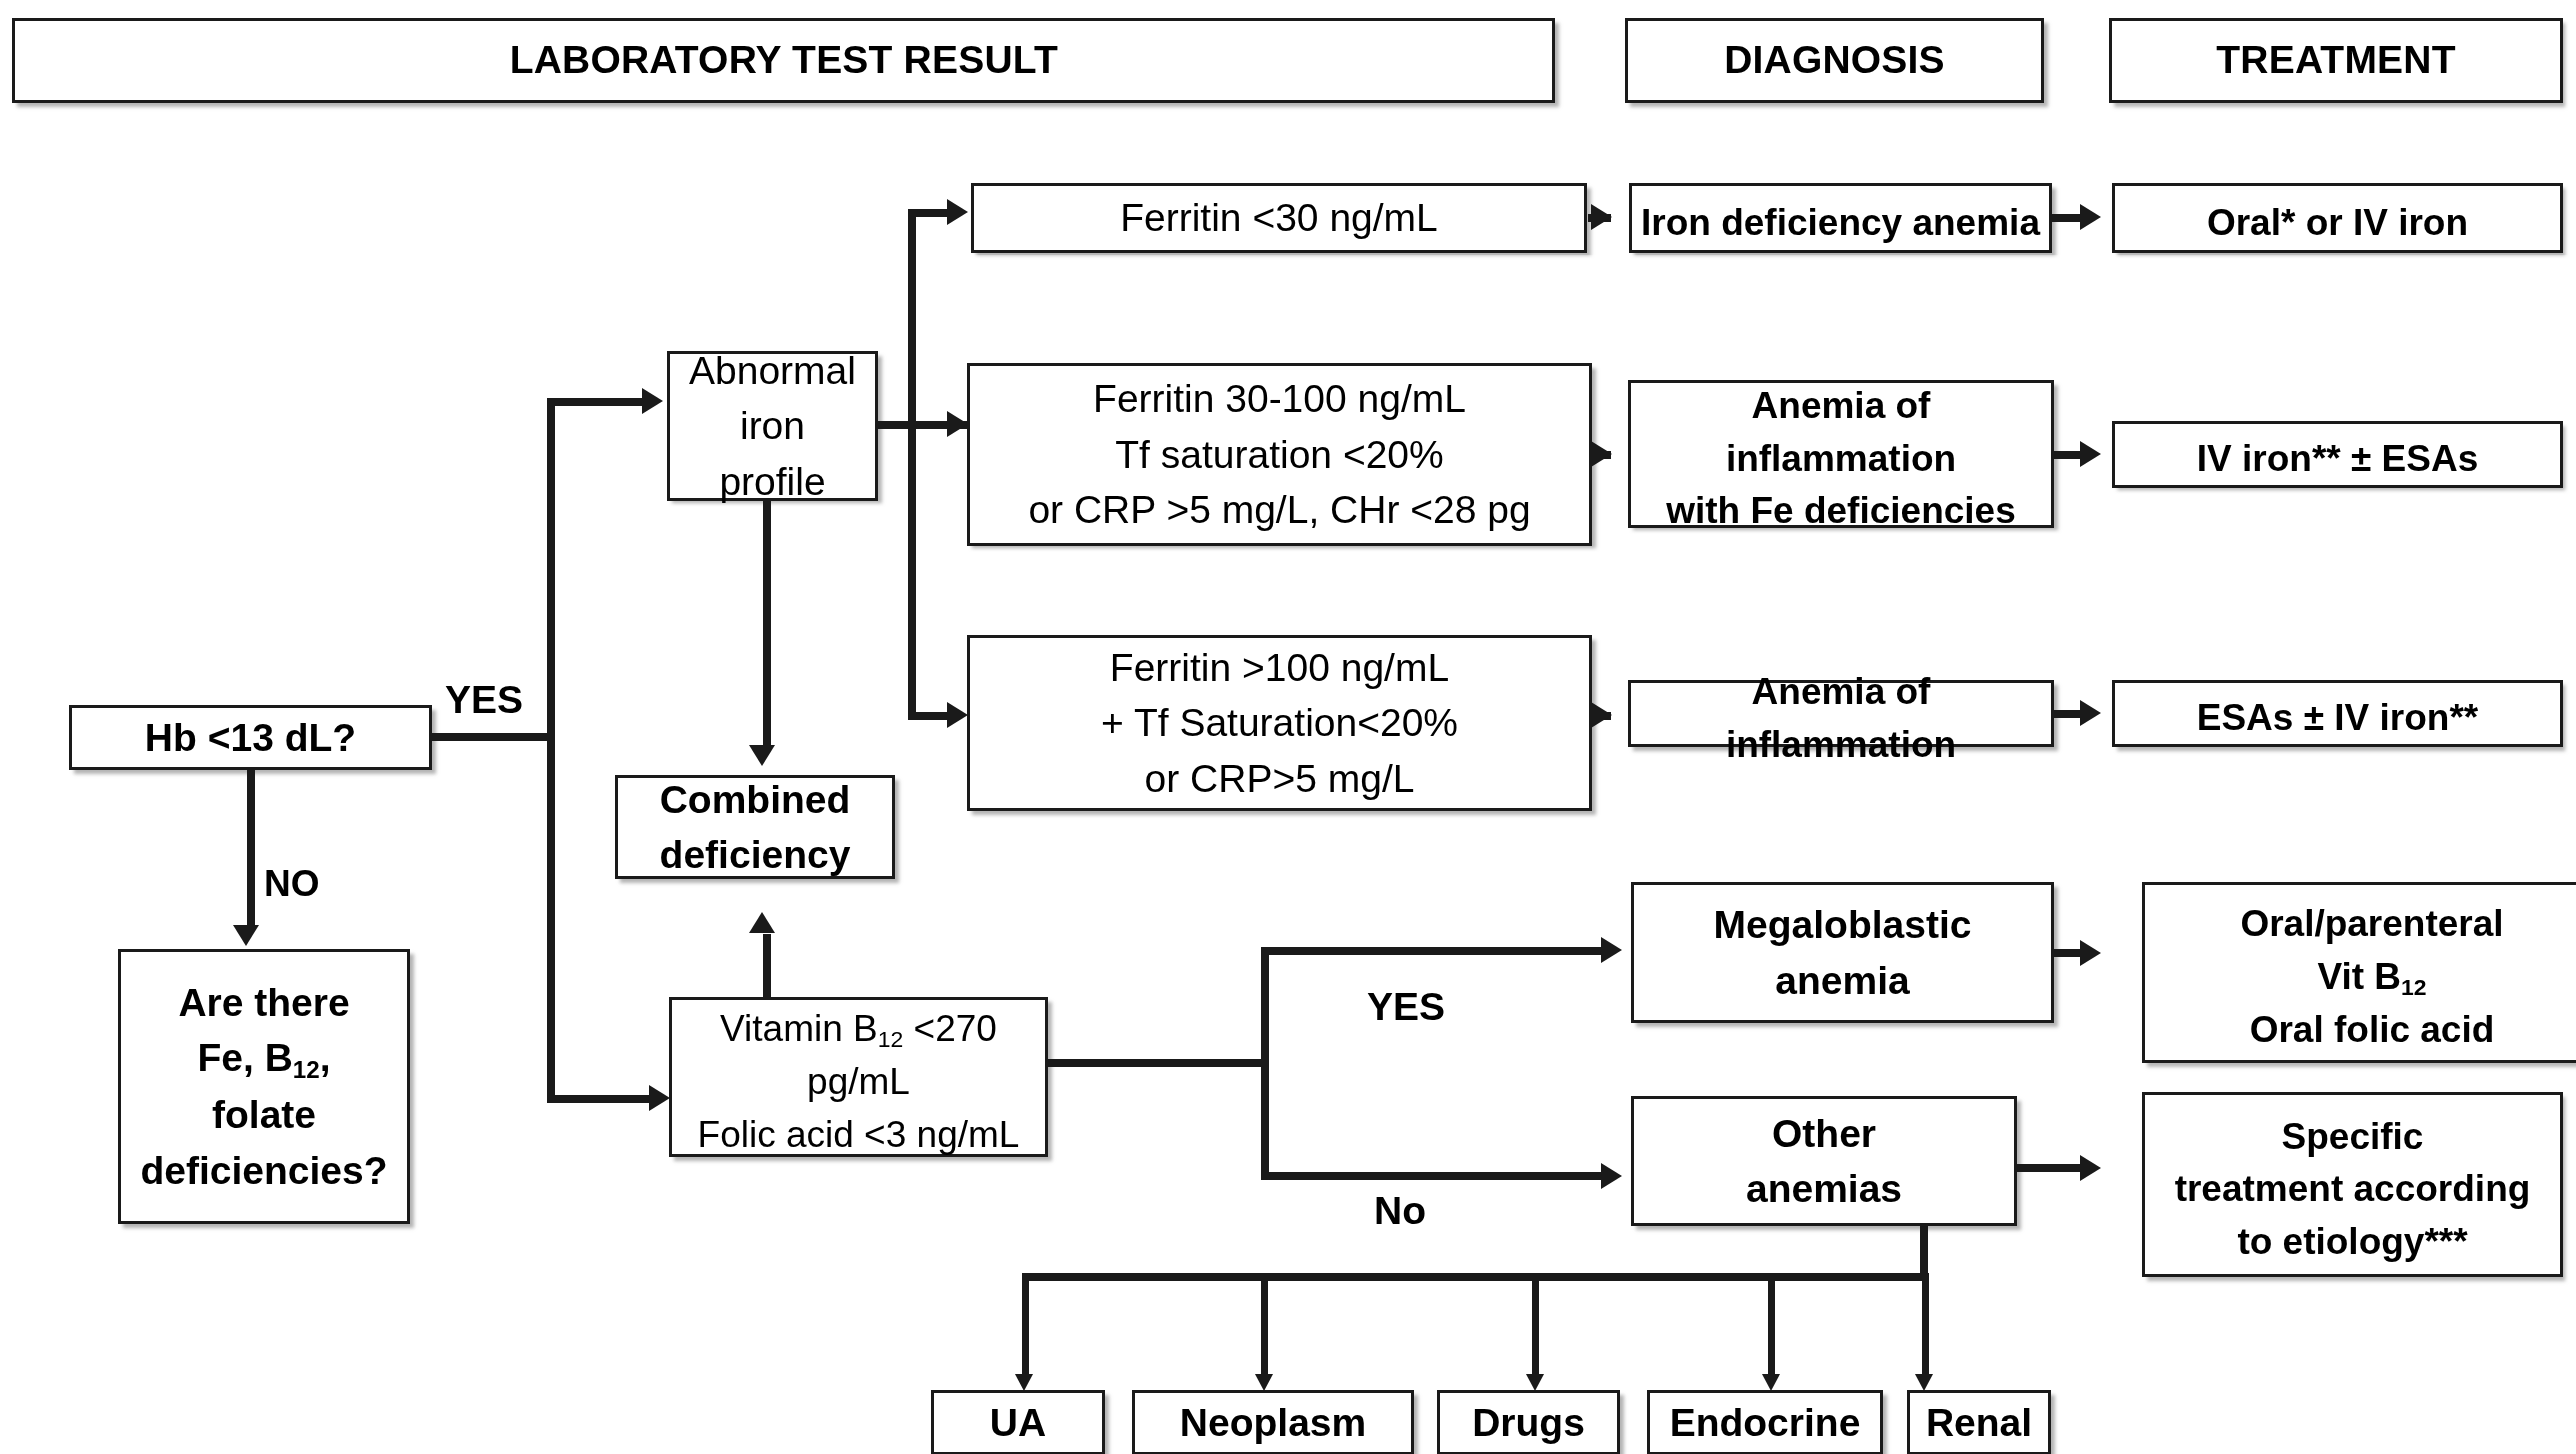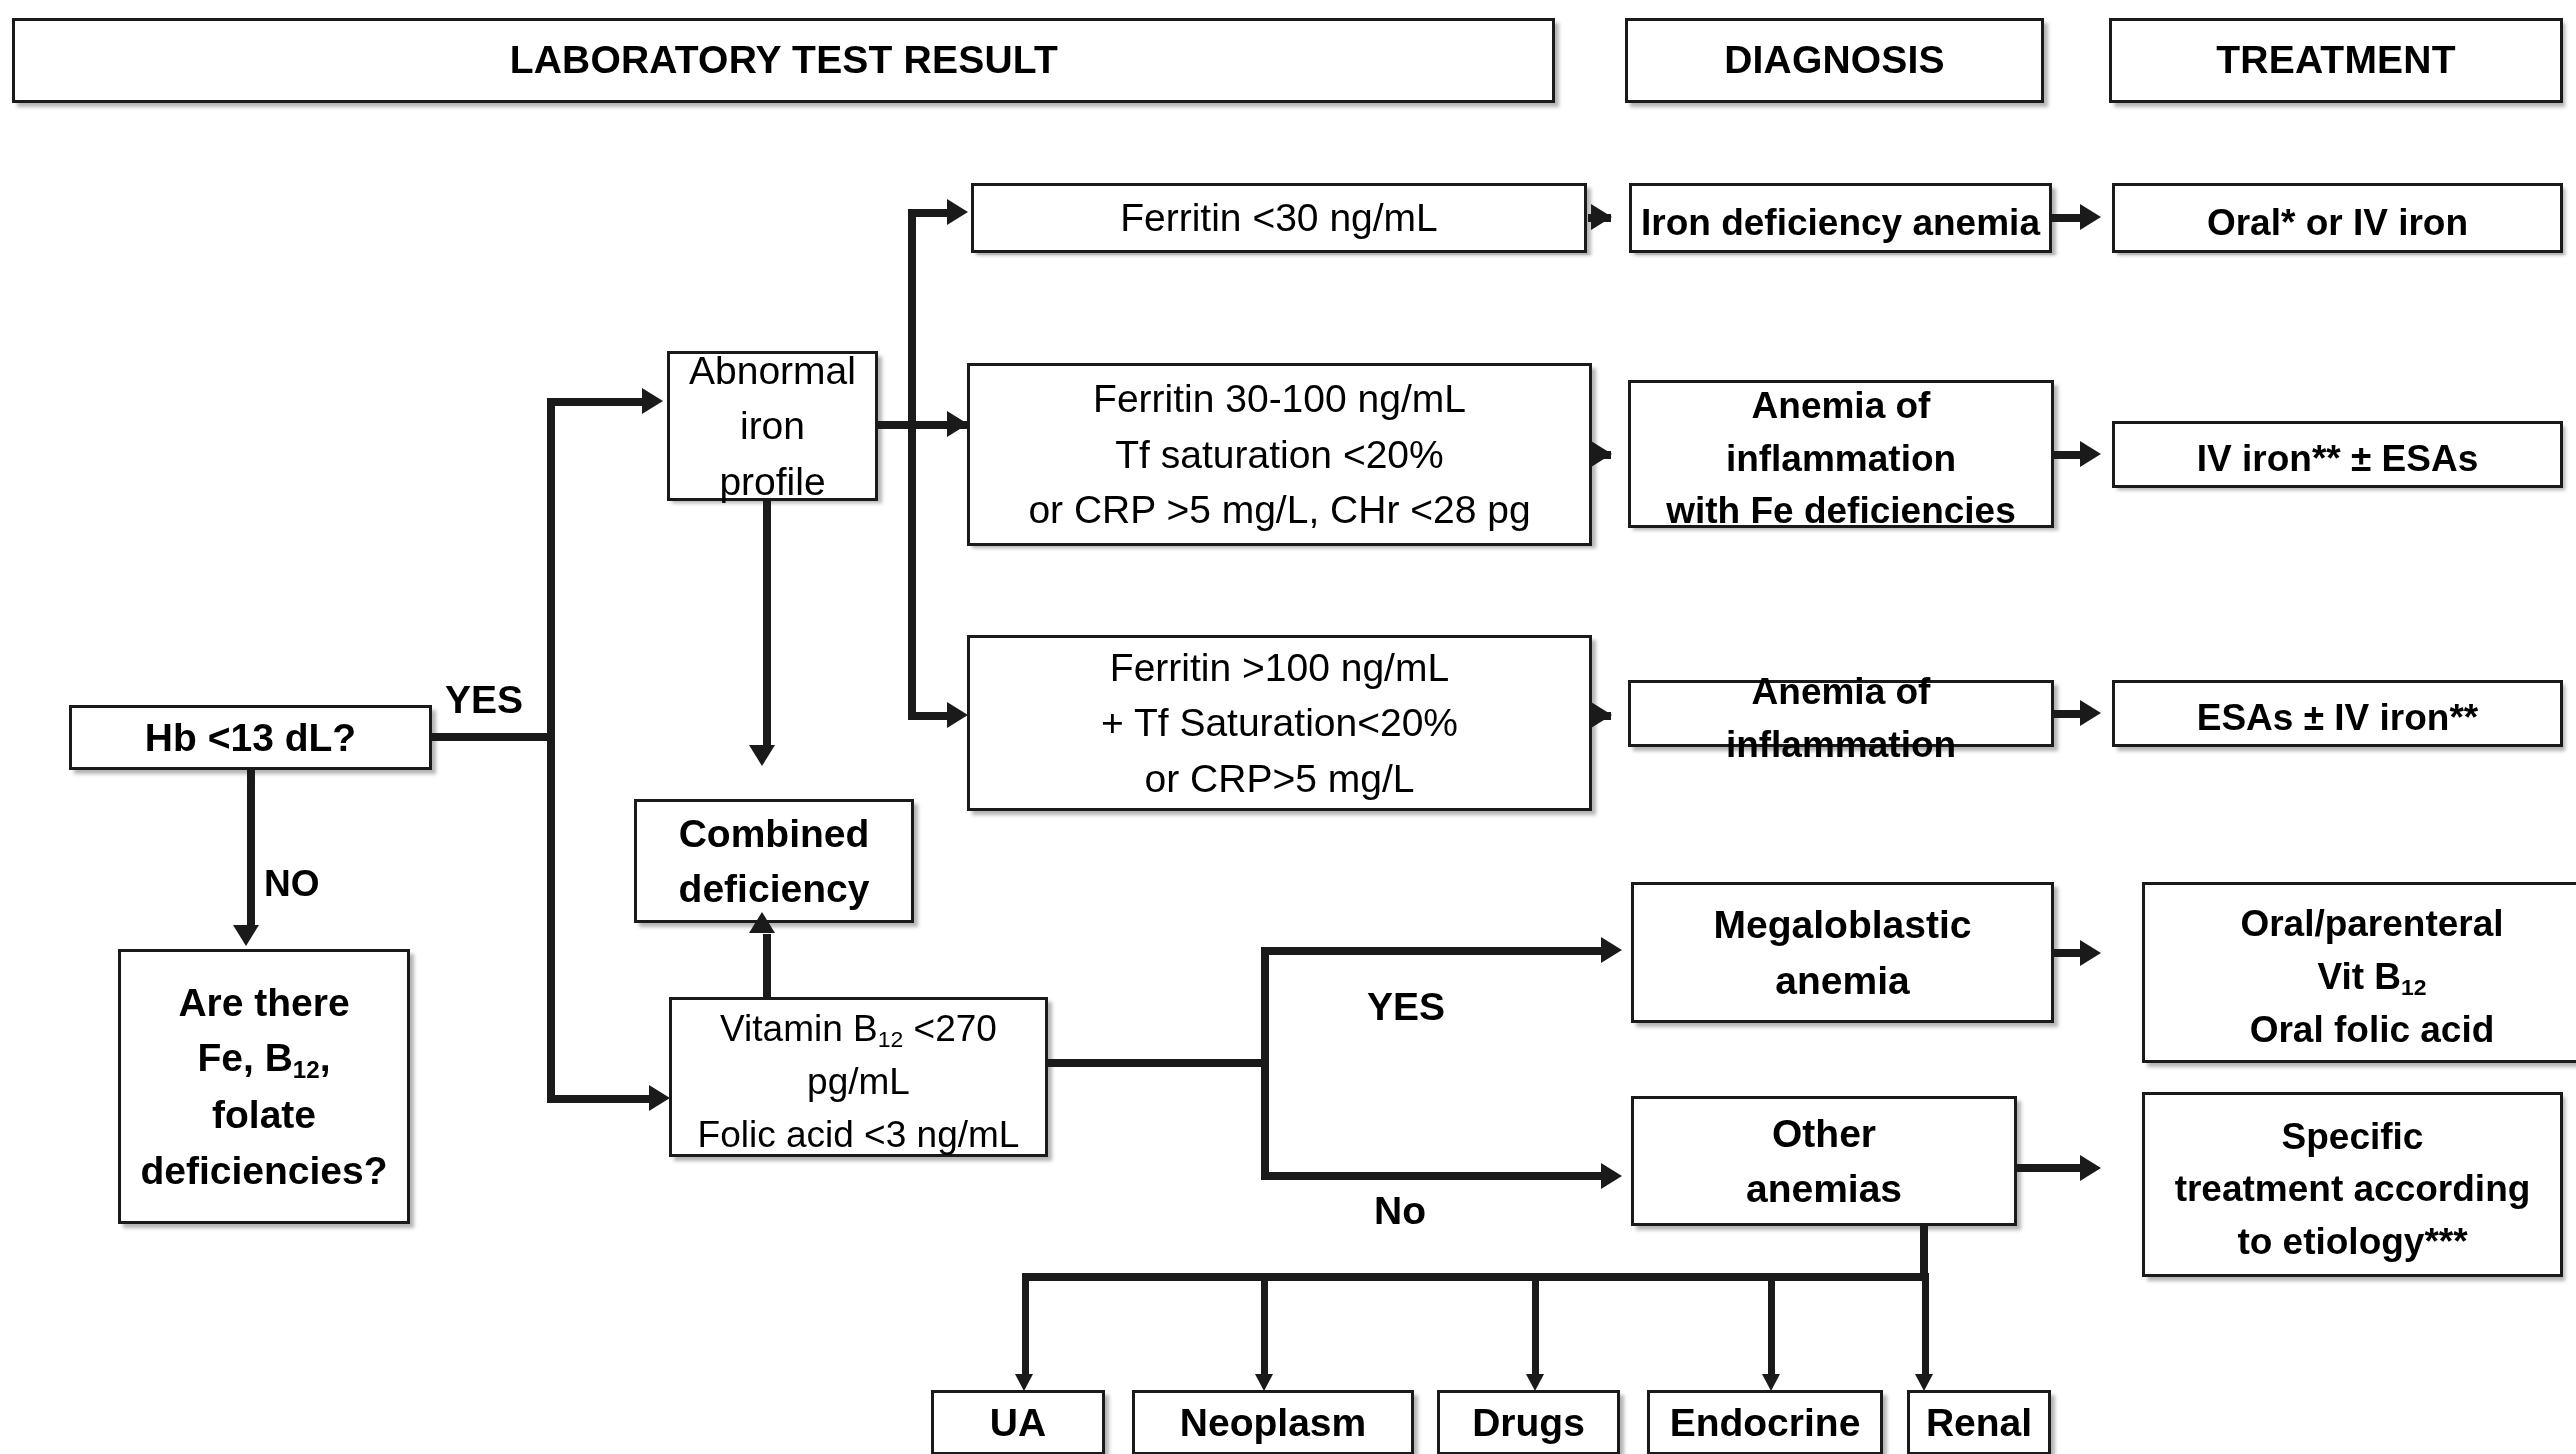--- a/index.html
+++ b/index.html
@@ -73,21 +73,21 @@
     <div class="inner f44 norm">
       <span>Abnormal</span><br>
       <span>iron</span><br>
       <span>profile</span>
     </div>
   </div>
 
   <div class="ln v" style="left:763px;top:500px;width:8px;height:247px;"></div>
   <div class="arw arw-d" style="left:749px;top:745px;"></div>
 
-  <div class="box" style="left:634px;top:775px;width:280px;height:124px;margin-top:24px;">
+  <div class="box" style="left:615px;top:775px;width:280px;height:104px;">
     <div class="inner f44 bold">
       <span>Combined</span><br>
       <span>deficiency</span>
     </div>
   </div>
 
   <div class="ln v" style="left:763px;top:934px;width:8px;height:65px;"></div>
   <div class="arw arw-u" style="left:749px;top:912px;"></div>
 
   <div class="box" style="left:669px;top:997px;width:379px;height:160px;">

